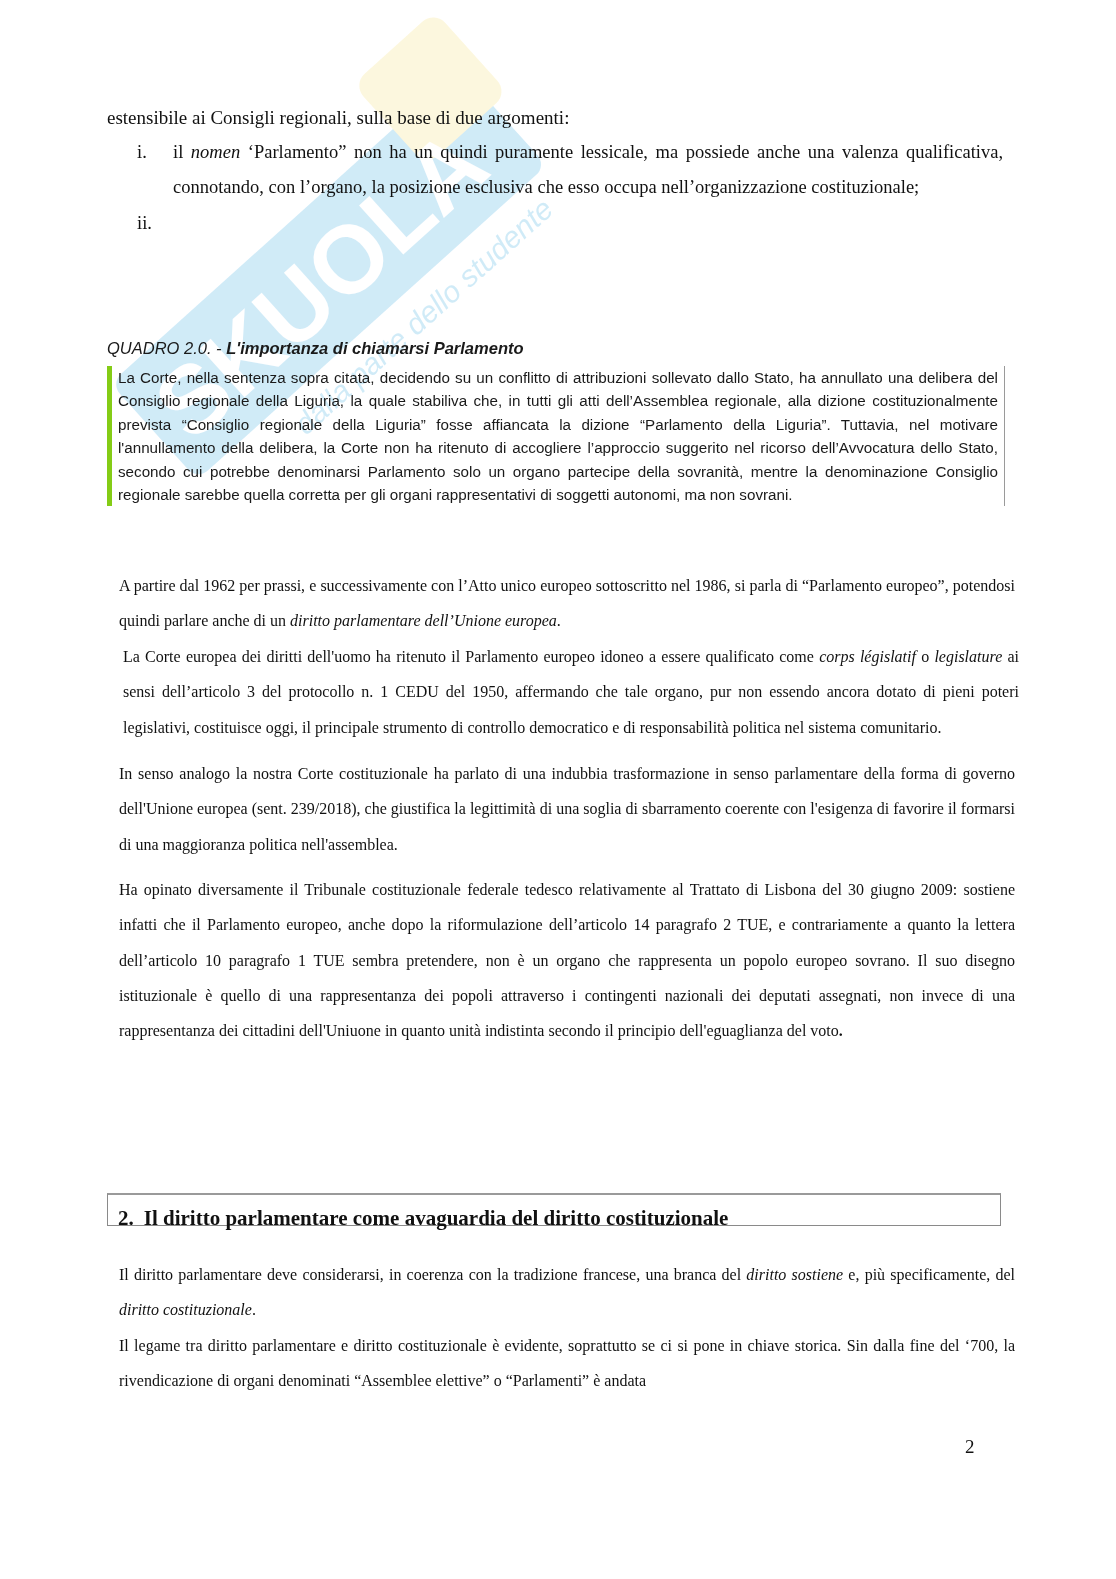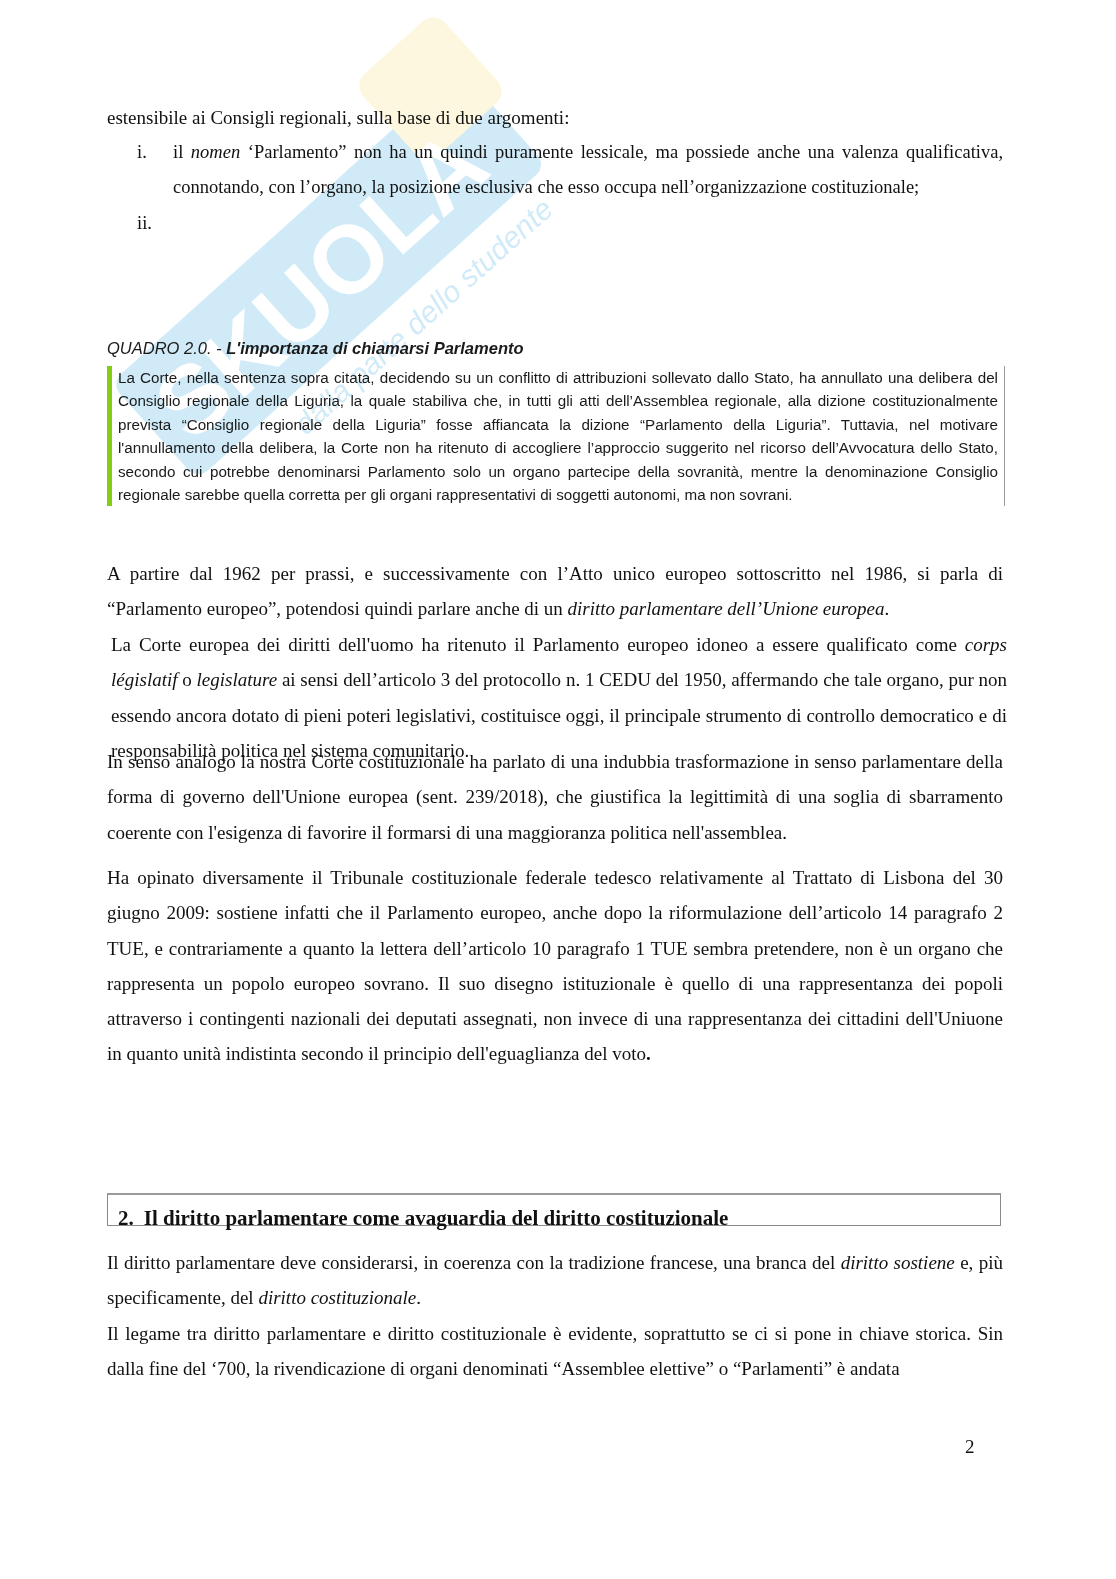--- a/index.html
+++ b/index.html
@@ -25,24 +25,24 @@
       z-index: 0;
     }
     .page {
       position: absolute;
       left: 107px;
       top: 0;
       width: 896px;
       z-index: 1;
     }
     .body-text {
-      font-size: 19px;
+      font-size: 16px;
       line-height: 35.3px;
       text-align: justify;
-      margin: 0;
+      margin: 12px;
     }
     .line-top {
       position: absolute;
       top: 100px;
       left: 0;
       font-size: 19px;
       line-height: 35.3px;
     }
     .list {
       position: absolute;

